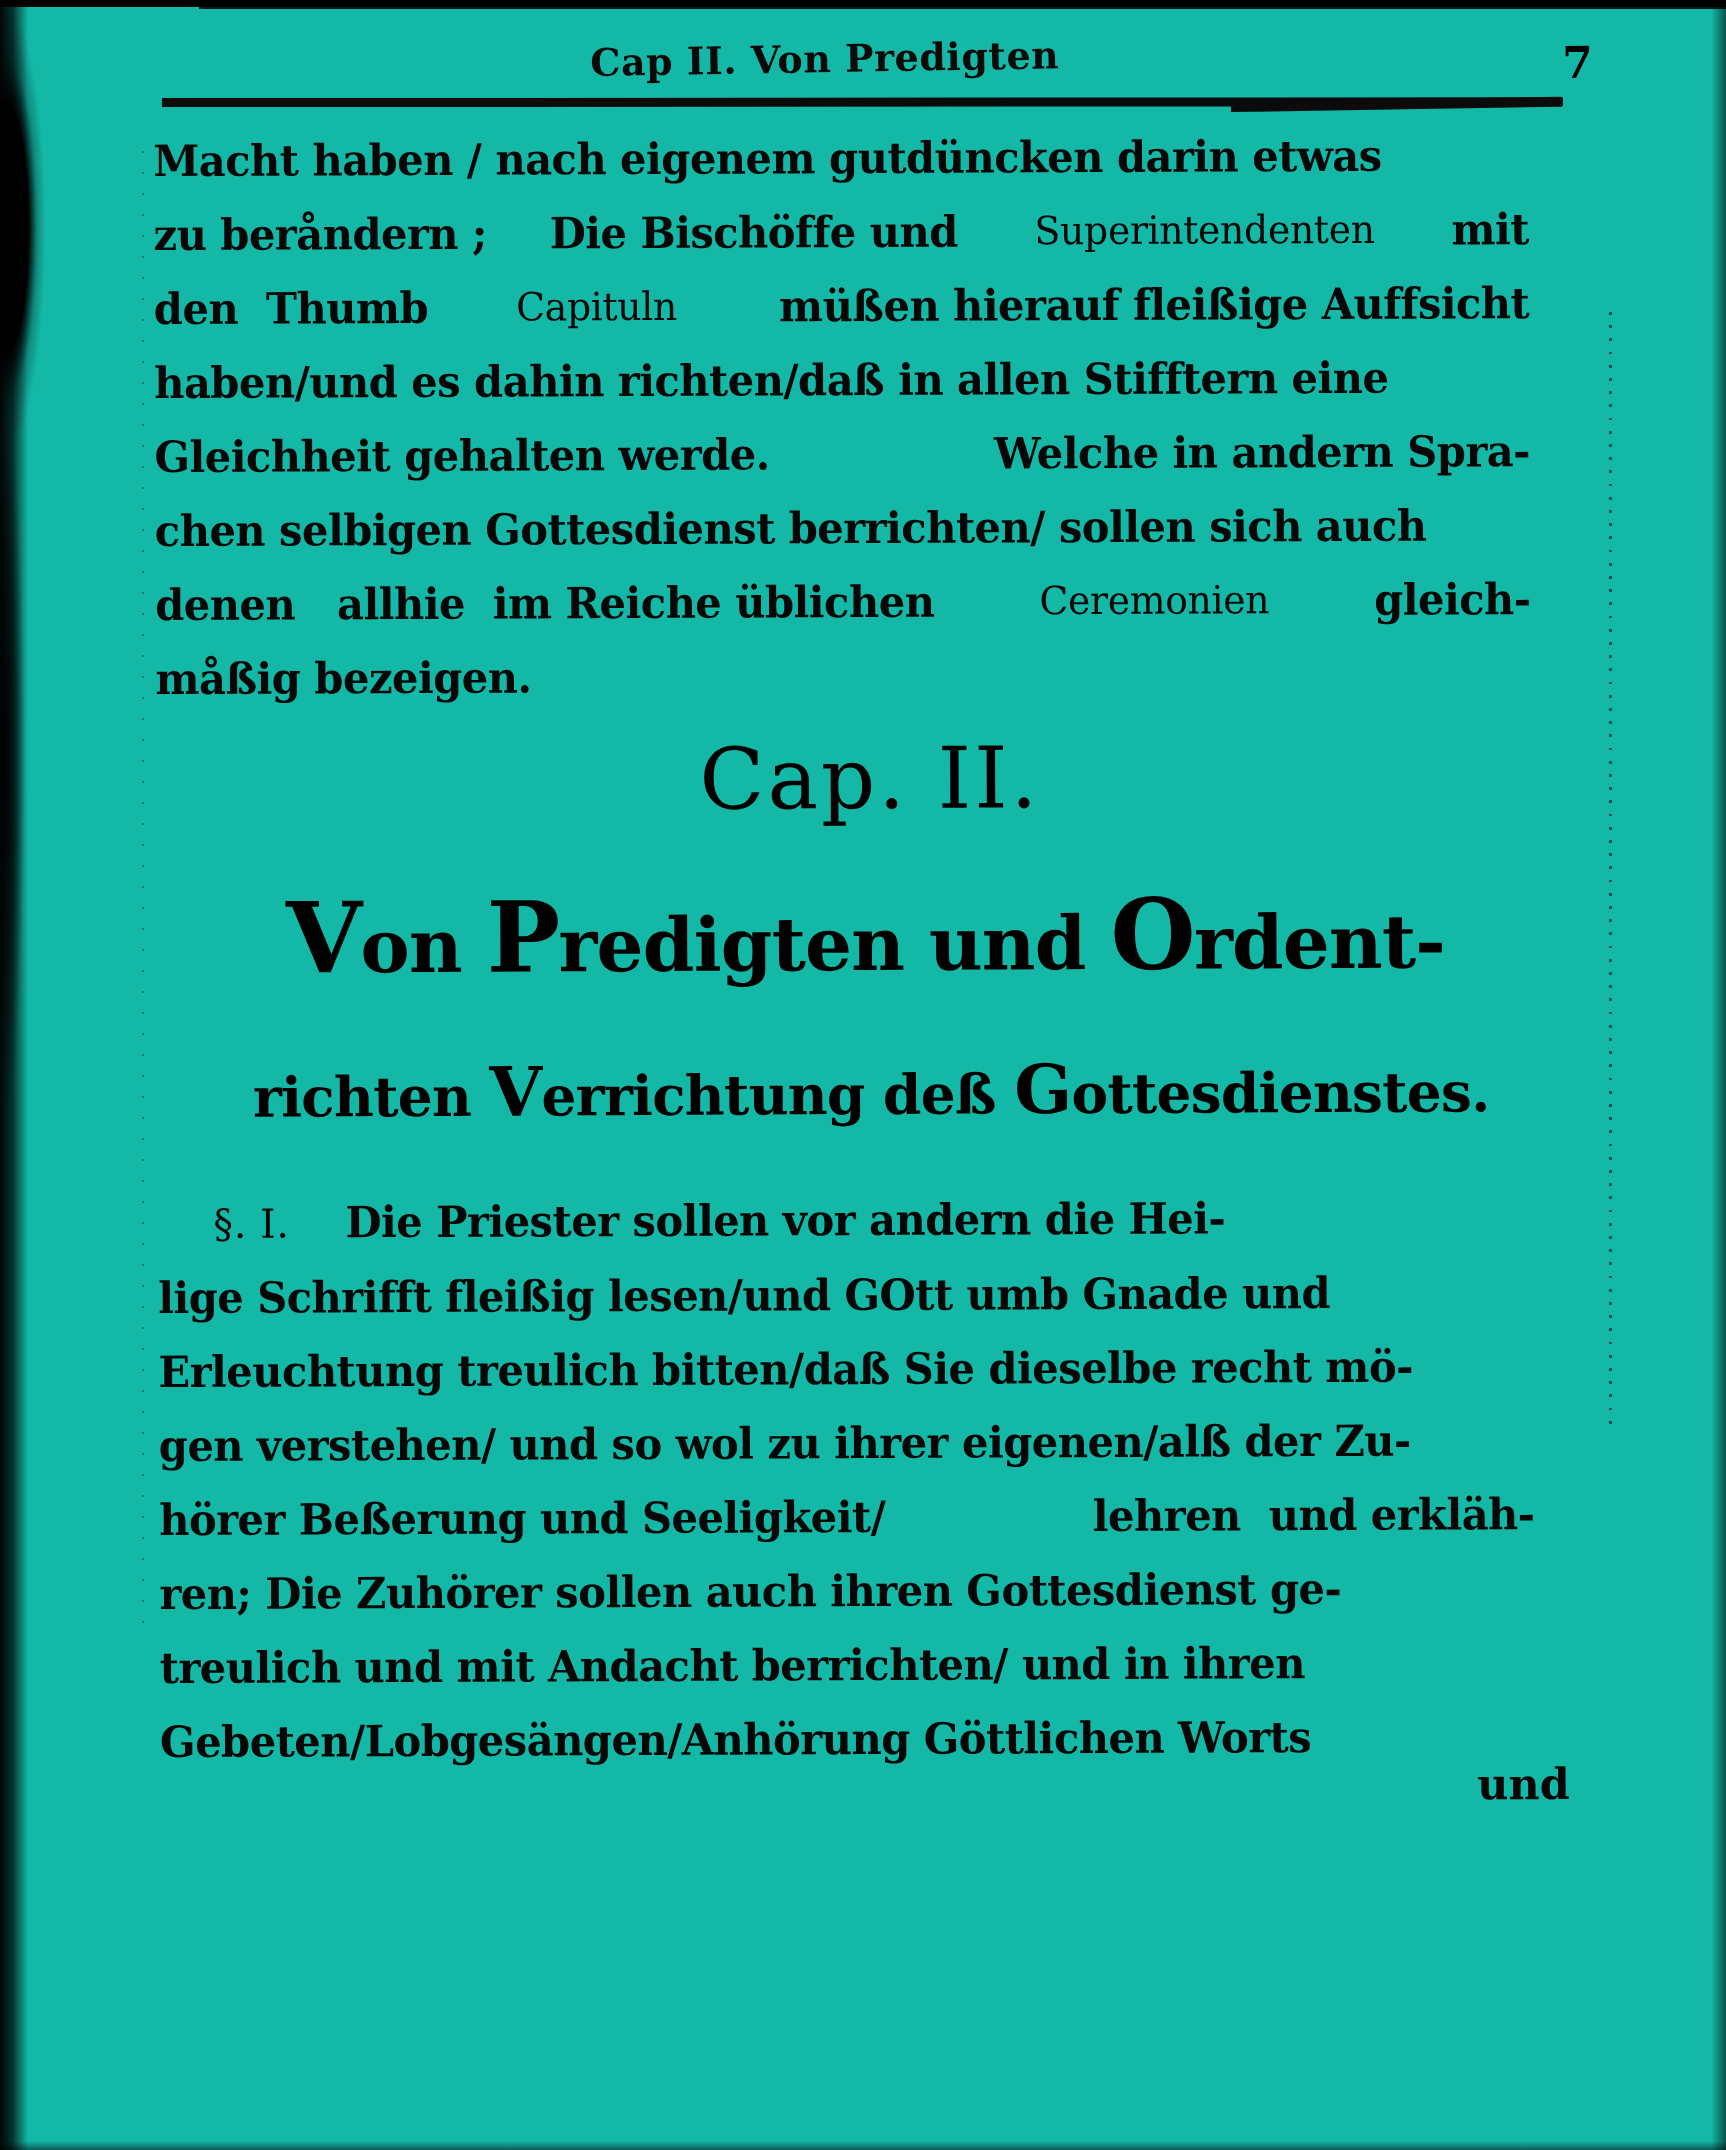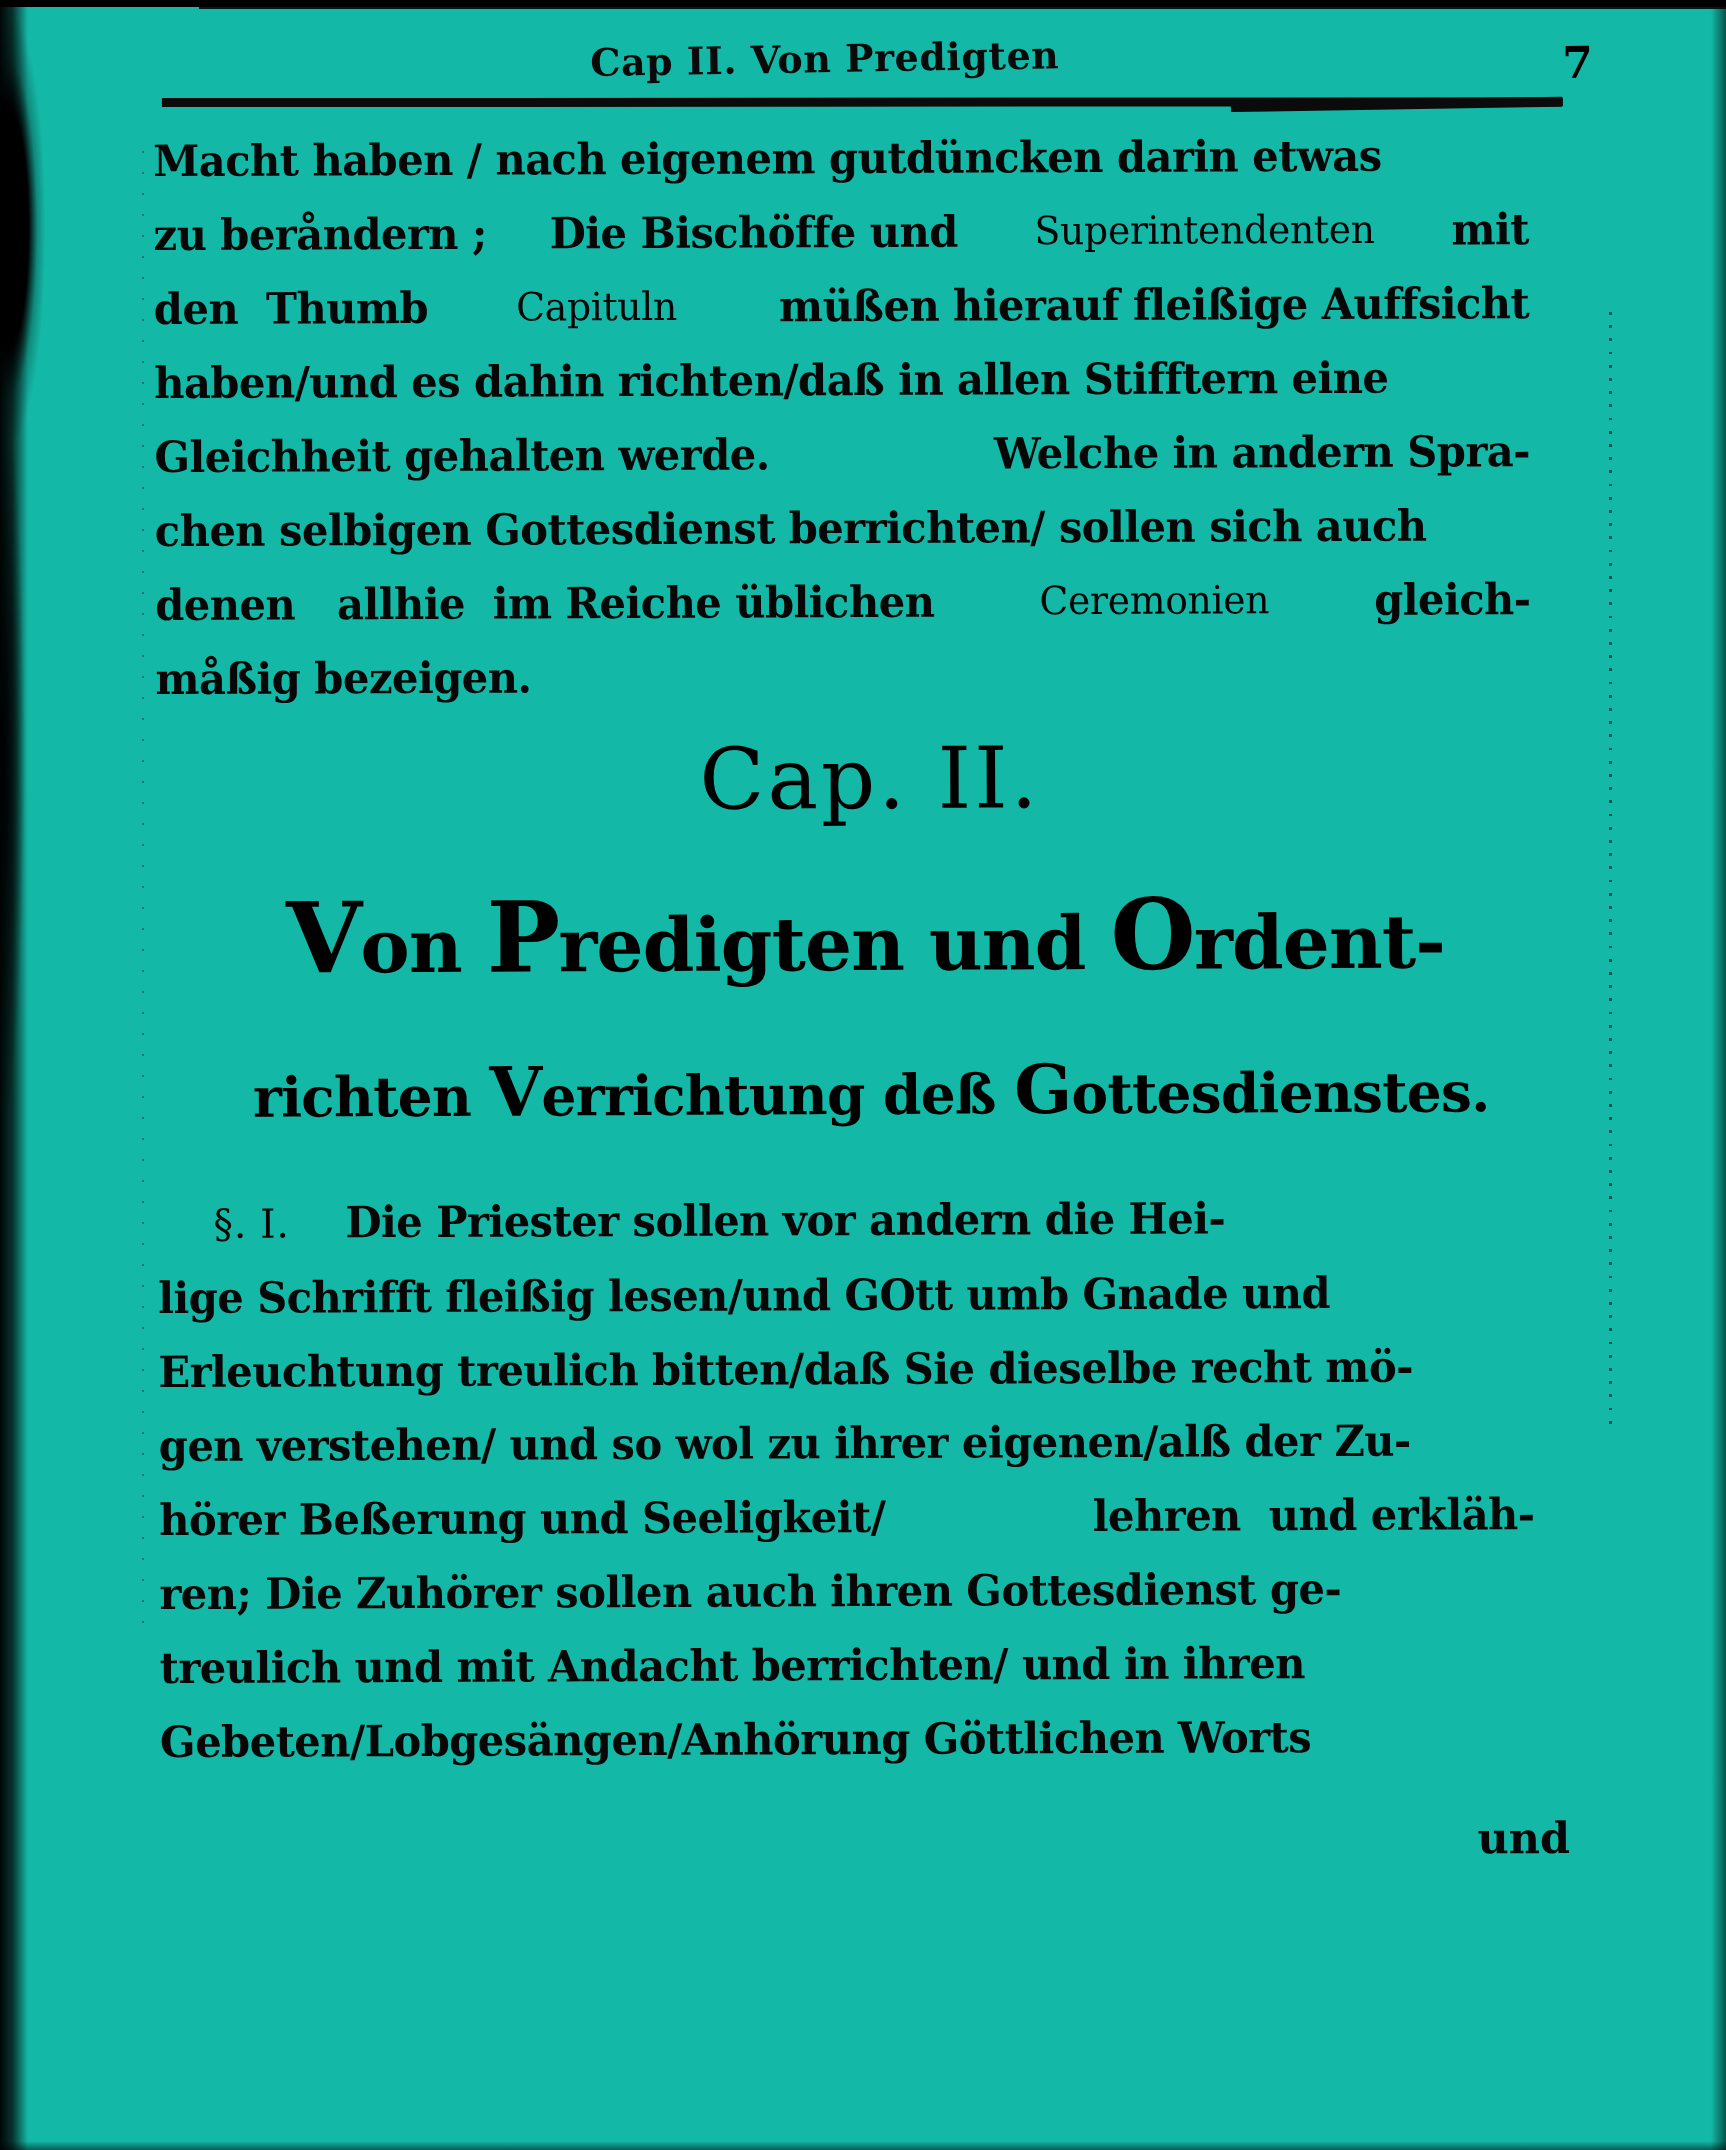--- a/index.html
+++ b/index.html
@@ -245,21 +245,21 @@
   }
   .para-sect .ln.jst > span { white-space: pre; }
   .sectmark {
     font-family: "DejaVu Serif", serif;
     font-weight: normal;
     font-size: 40px;
     letter-spacing: 0.9px;
   }
   .catchword {
     position: absolute;
-    right: 9.5px; top: 1816px;
+    right: 9.5px; top: 1762px;
     font-family: "DejaVu Serif", serif;
     font-weight: bold;
     font-size: 43px;
     color: #070707;
   }
 
   
   .skew { transform: rotate(-0.25deg); transform-origin: 700px 1041px; }
 </style>
 </head>

